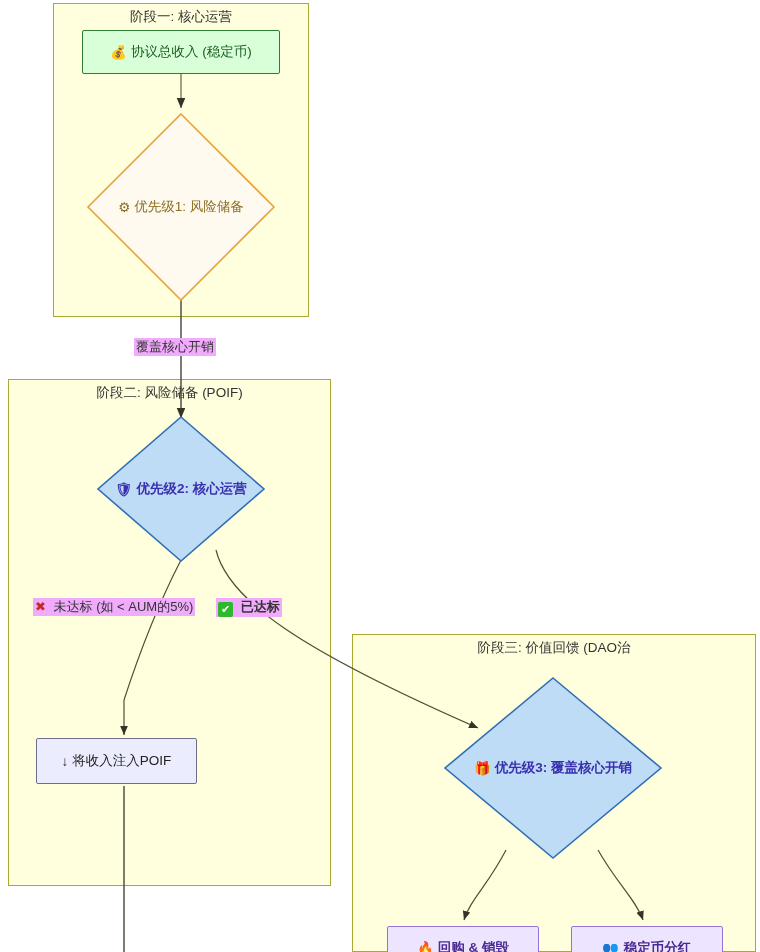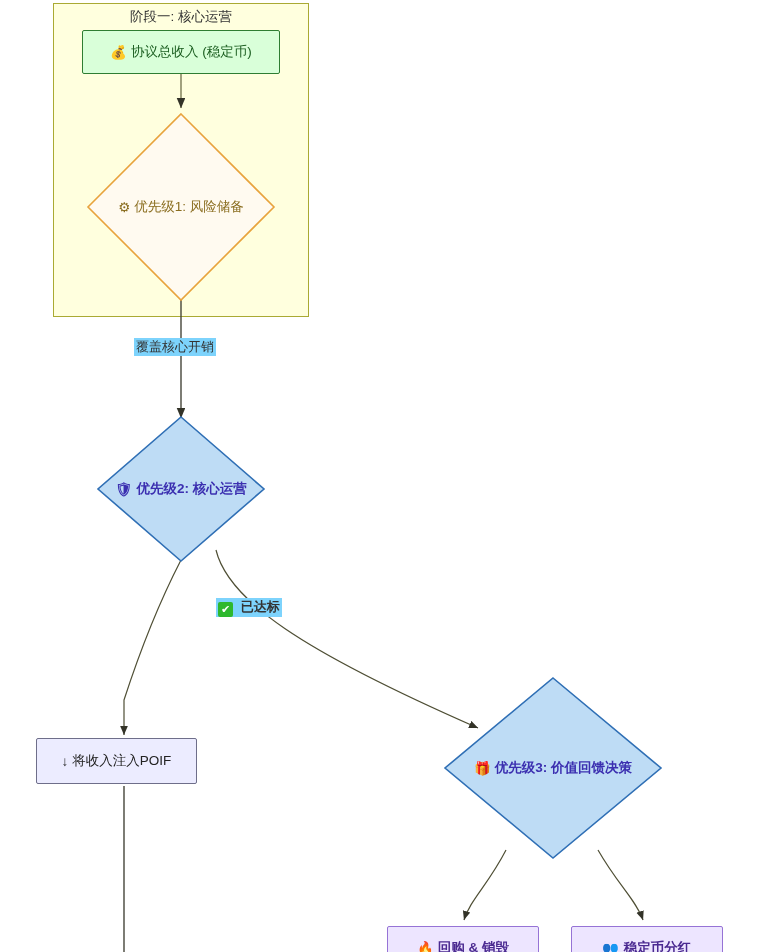--- a/index.html
+++ b/index.html
@@ -31,39 +31,45 @@
   .diamond-wrap svg{position:absolute;left:0;top:0;}
   .diamond-label{
     position:absolute;left:0;top:0;width:100%;height:100%;
     display:flex;align-items:center;justify-content:center;
     font-size:13.5px;white-space:nowrap;
   }
   .diamond-label.orange-txt{color:#8a6d1f;}
   .diamond-label.blue-txt{color:#3b2fb0;font-weight:bold;}
 
   .edge-label{
-    position:absolute;background:#7dd3fc;padding:0 2px;
+    position:absolute;background:#f0abfc;padding:0 2px;
     font-size:13px;color:#333333;white-space:nowrap;
   }
   .ico{display:inline-block;margin-right:4px;}
   .badge{display:inline-block;width:15px;height:15px;line-height:15px;text-align:center;
          font-size:11px;vertical-align:-2px;margin-right:4px;border-radius:2px;color:#ffffff;}
   .badge.ok{background:#2eb82e;}
   .xmark{color:#c62828;font-weight:bold;margin-right:4px;}
 </style>
 </head>
 <body>
 
 <div id="canvas">
 
   <div class="subgraph" style="left:53px;top:3px;width:256px;height:314px;">
     <div class="subgraph-title">阶段一: 核心运营</div>
   </div>
 
+  <div class="subgraph" style="left:8px;top:379px;width:323px;height:507px;">
+    <div class="subgraph-title">阶段二: 风险储备 (POIF)</div>
+  </div>
 
+  <div class="subgraph" style="left:352px;top:634px;width:404px;height:318px;">
+    <div class="subgraph-title">阶段三: 价值回馈 (DAO治</div>
+  </div>
 
   <svg id="wires" viewBox="0 0 760 952">
     <defs>
       <marker id="ah" markerWidth="9" markerHeight="9" refX="7.5" refY="3.2" orient="auto" markerUnits="strokeWidth">
         <path d="M0,0 L7.6,3.2 L0,6.4 z" fill="#333328"></path>
       </marker>
     </defs>
 
     <path d="M181,74 L181,108" stroke="#7a7a55" stroke-width="1.4" fill="none" marker-end="url(#ah)"></path>
 
@@ -102,38 +108,42 @@
   <div class="diamond-wrap" style="left:96px;top:415px;width:170px;height:148px;">
     <svg width="170" height="148">
       <polygon points="85,2 168,74 85,146 2,74" fill="#bedcf5" stroke="#2f6fb5" stroke-width="1.6"></polygon>
     </svg>
     <div class="diamond-label blue-txt">
       <span class="ico">🛡</span>
       <span>优先级2: 核心运营</span>
     </div>
   </div>
 
+  <div class="edge-label" style="left:33px;top:598px;">
+    <span class="xmark">✖</span>
+    <span>未达标 (如 &lt; AUM的5%)</span>
+  </div>
 
   <div class="edge-label" style="left:216px;top:598px;font-weight:bold;">
     <span class="badge ok">✔</span>
     <span>已达标</span>
   </div>
 
   <div class="node rect-node grey" style="left:36px;top:738px;width:161px;height:46px;">
     <span class="ico">↓</span>
     <span>将收入注入POIF</span>
   </div>
 
   <div class="diamond-wrap" style="left:443px;top:676px;width:220px;height:184px;">
     <svg width="220" height="184">
       <polygon points="110,2 218,92 110,182 2,92" fill="#bedcf5" stroke="#2f6fb5" stroke-width="1.6"></polygon>
     </svg>
     <div class="diamond-label blue-txt">
       <span class="ico">🎁</span>
-      <span>优先级3: 价值回馈决策</span>
+      <span>优先级3: 覆盖核心开销</span>
     </div>
   </div>
 
   <div class="node rect-node purple" style="left:387px;top:926px;width:152px;height:44px;">
     <span class="ico">🔥</span>
     <span>回购 &amp; 销毁</span>
   </div>
 
   <div class="node rect-node purple" style="left:571px;top:926px;width:152px;height:44px;">
     <span class="ico">👥</span>

